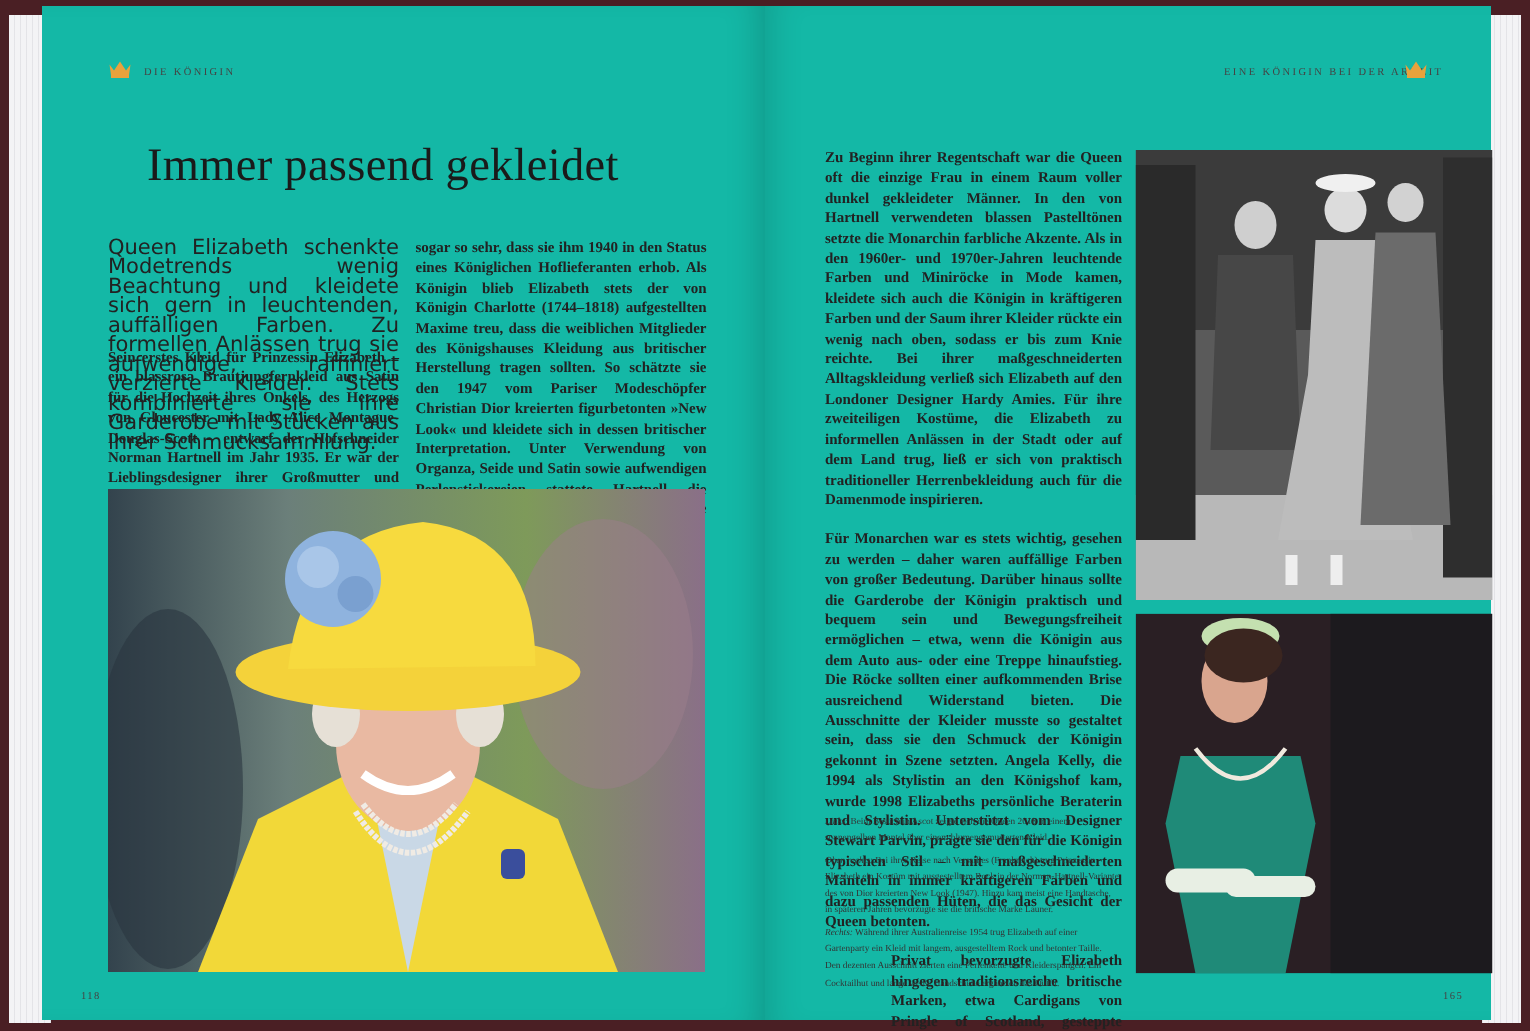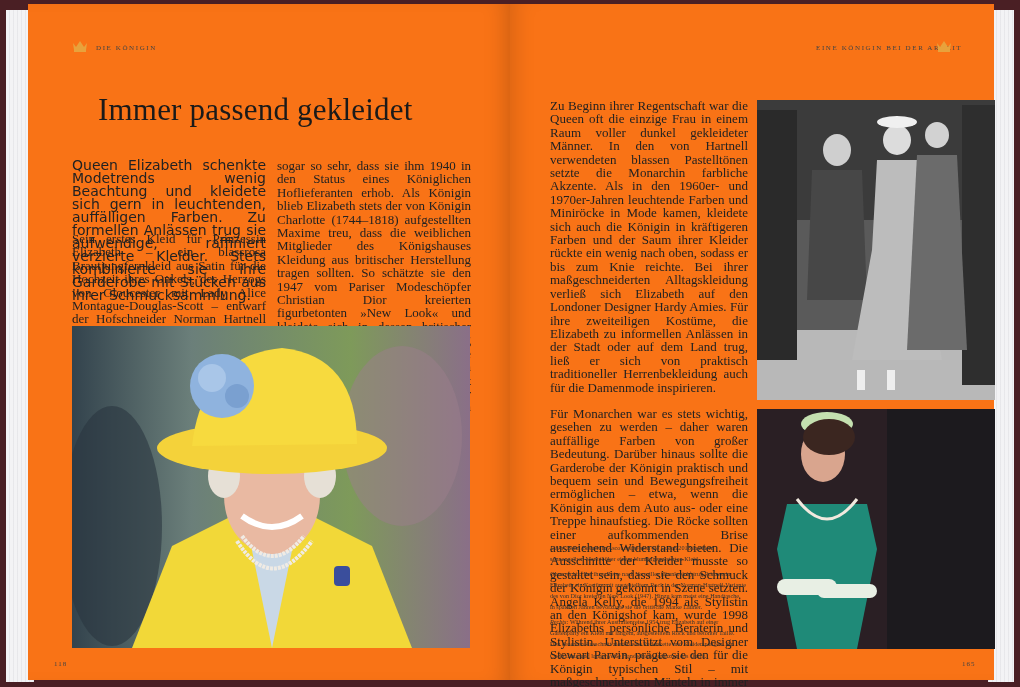--- a/index.html
+++ b/index.html
@@ -10,38 +10,38 @@
   }
   .page-edge-left {
     position:absolute; left:6px; top:10px; width:28px; height:672px;
     background:repeating-linear-gradient(90deg,#f3f3f5 0px,#f3f3f5 3px,#dcdce0 4px);
   }
   .page-edge-right {
     position:absolute; right:6px; top:10px; width:26px; height:672px;
     background:repeating-linear-gradient(90deg,#dcdce0 0px,#f3f3f5 1px,#f3f3f5 4px);
   }
   .page {
-    position:absolute; top:4px; height:676px; background:#f97316;
+    position:absolute; top:4px; height:676px; background:#14b8a6;
   }
   .page.left { left:28px; width:482px; box-shadow:inset -18px 0 22px -14px rgba(0,0,0,0.18); }
   .page.right { left:510px; width:484px; box-shadow:inset 18px 0 22px -14px rgba(0,0,0,0.14); }
   .running-head {
     position:absolute; top:40px; font-size:7px; letter-spacing:1.6px; color:#444;
     font-family:"Liberation Serif", serif; text-transform:uppercase;
   }
   .crown { position:absolute; top:36px; width:16px; height:12px; }
   .title {
     position:absolute; left:40px; top:88px; font-size:31px; color:#1a1a1a; letter-spacing:0.2px;margin-left:30px;
   }
   .lead {
     position:absolute; left:44px; top:155px; width:194px; font-size:14px; line-height:13px;
     font-family:"DejaVu Sans", sans-serif; color:#222; text-align:justify;
   }
   .body-text {
-    position:absolute; font-size:13px; line-height:13.4px; color:#222; text-align:justify;
+    position:absolute; font-size:10px; line-height:13.4px; color:#222; text-align:justify;font-weight:bold;
   }
   .photo { position:absolute; overflow:hidden; }
   .page-num { position:absolute; top:656px; font-size:7px; letter-spacing:1px; color:#444; }
   .caption {
     position:absolute; left:40px; top:538px; width:196px; font-size:6.2px; line-height:11.3px; color:#333;
   }
   .caption p { margin:0 0 3px 0; }
   .caption i { font-style:italic; }
 </style>
 </head>

